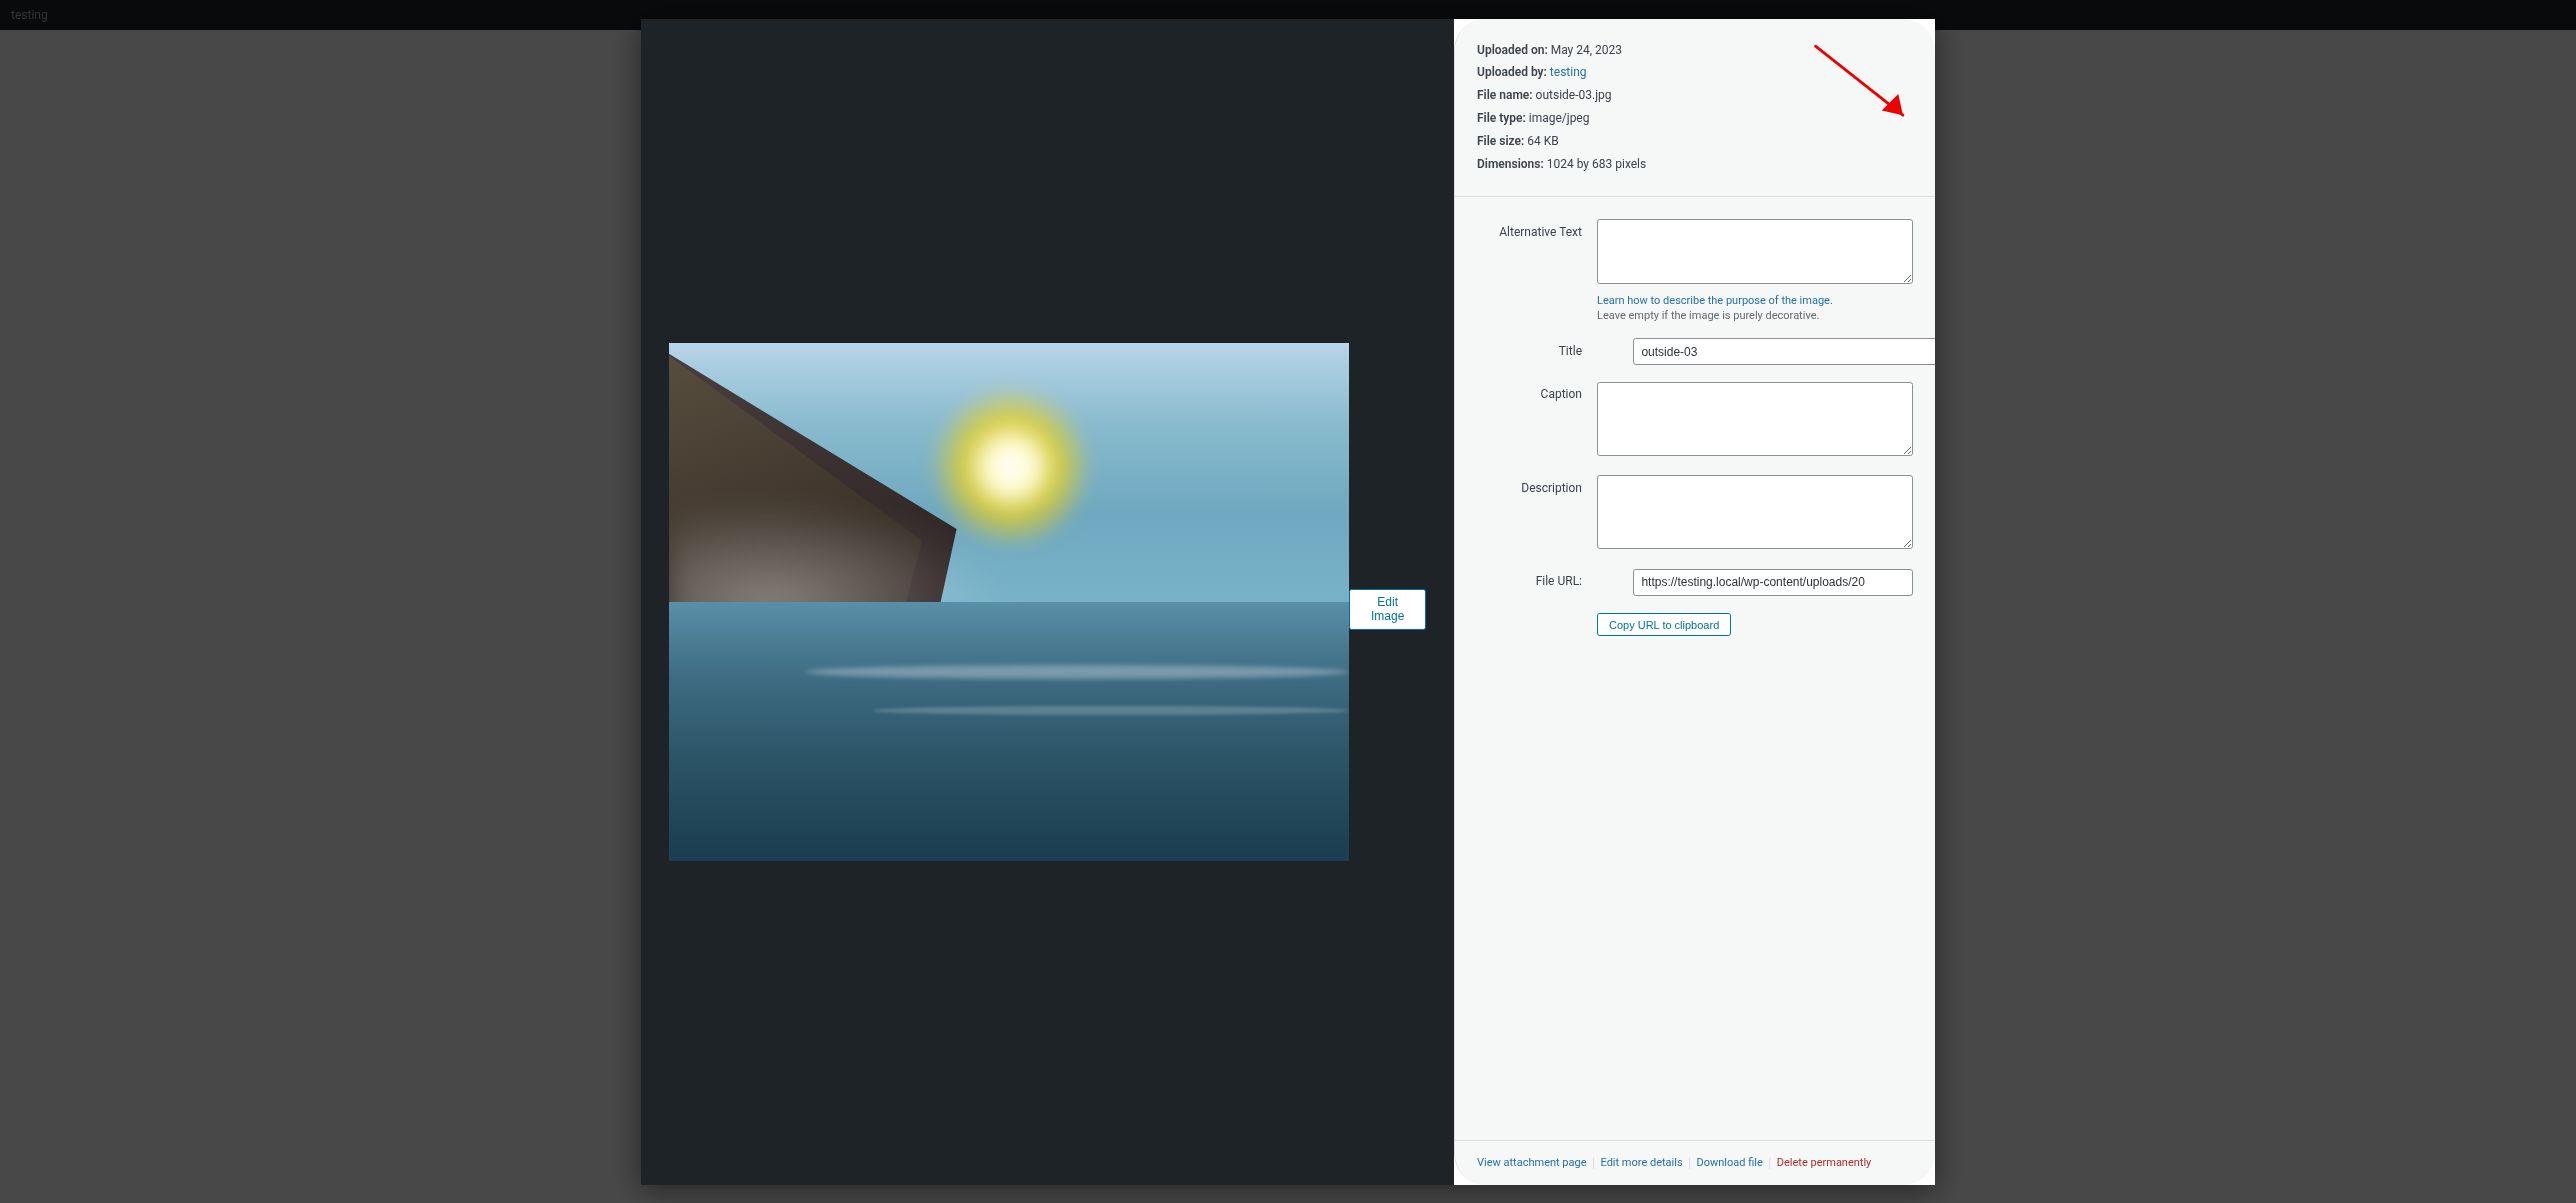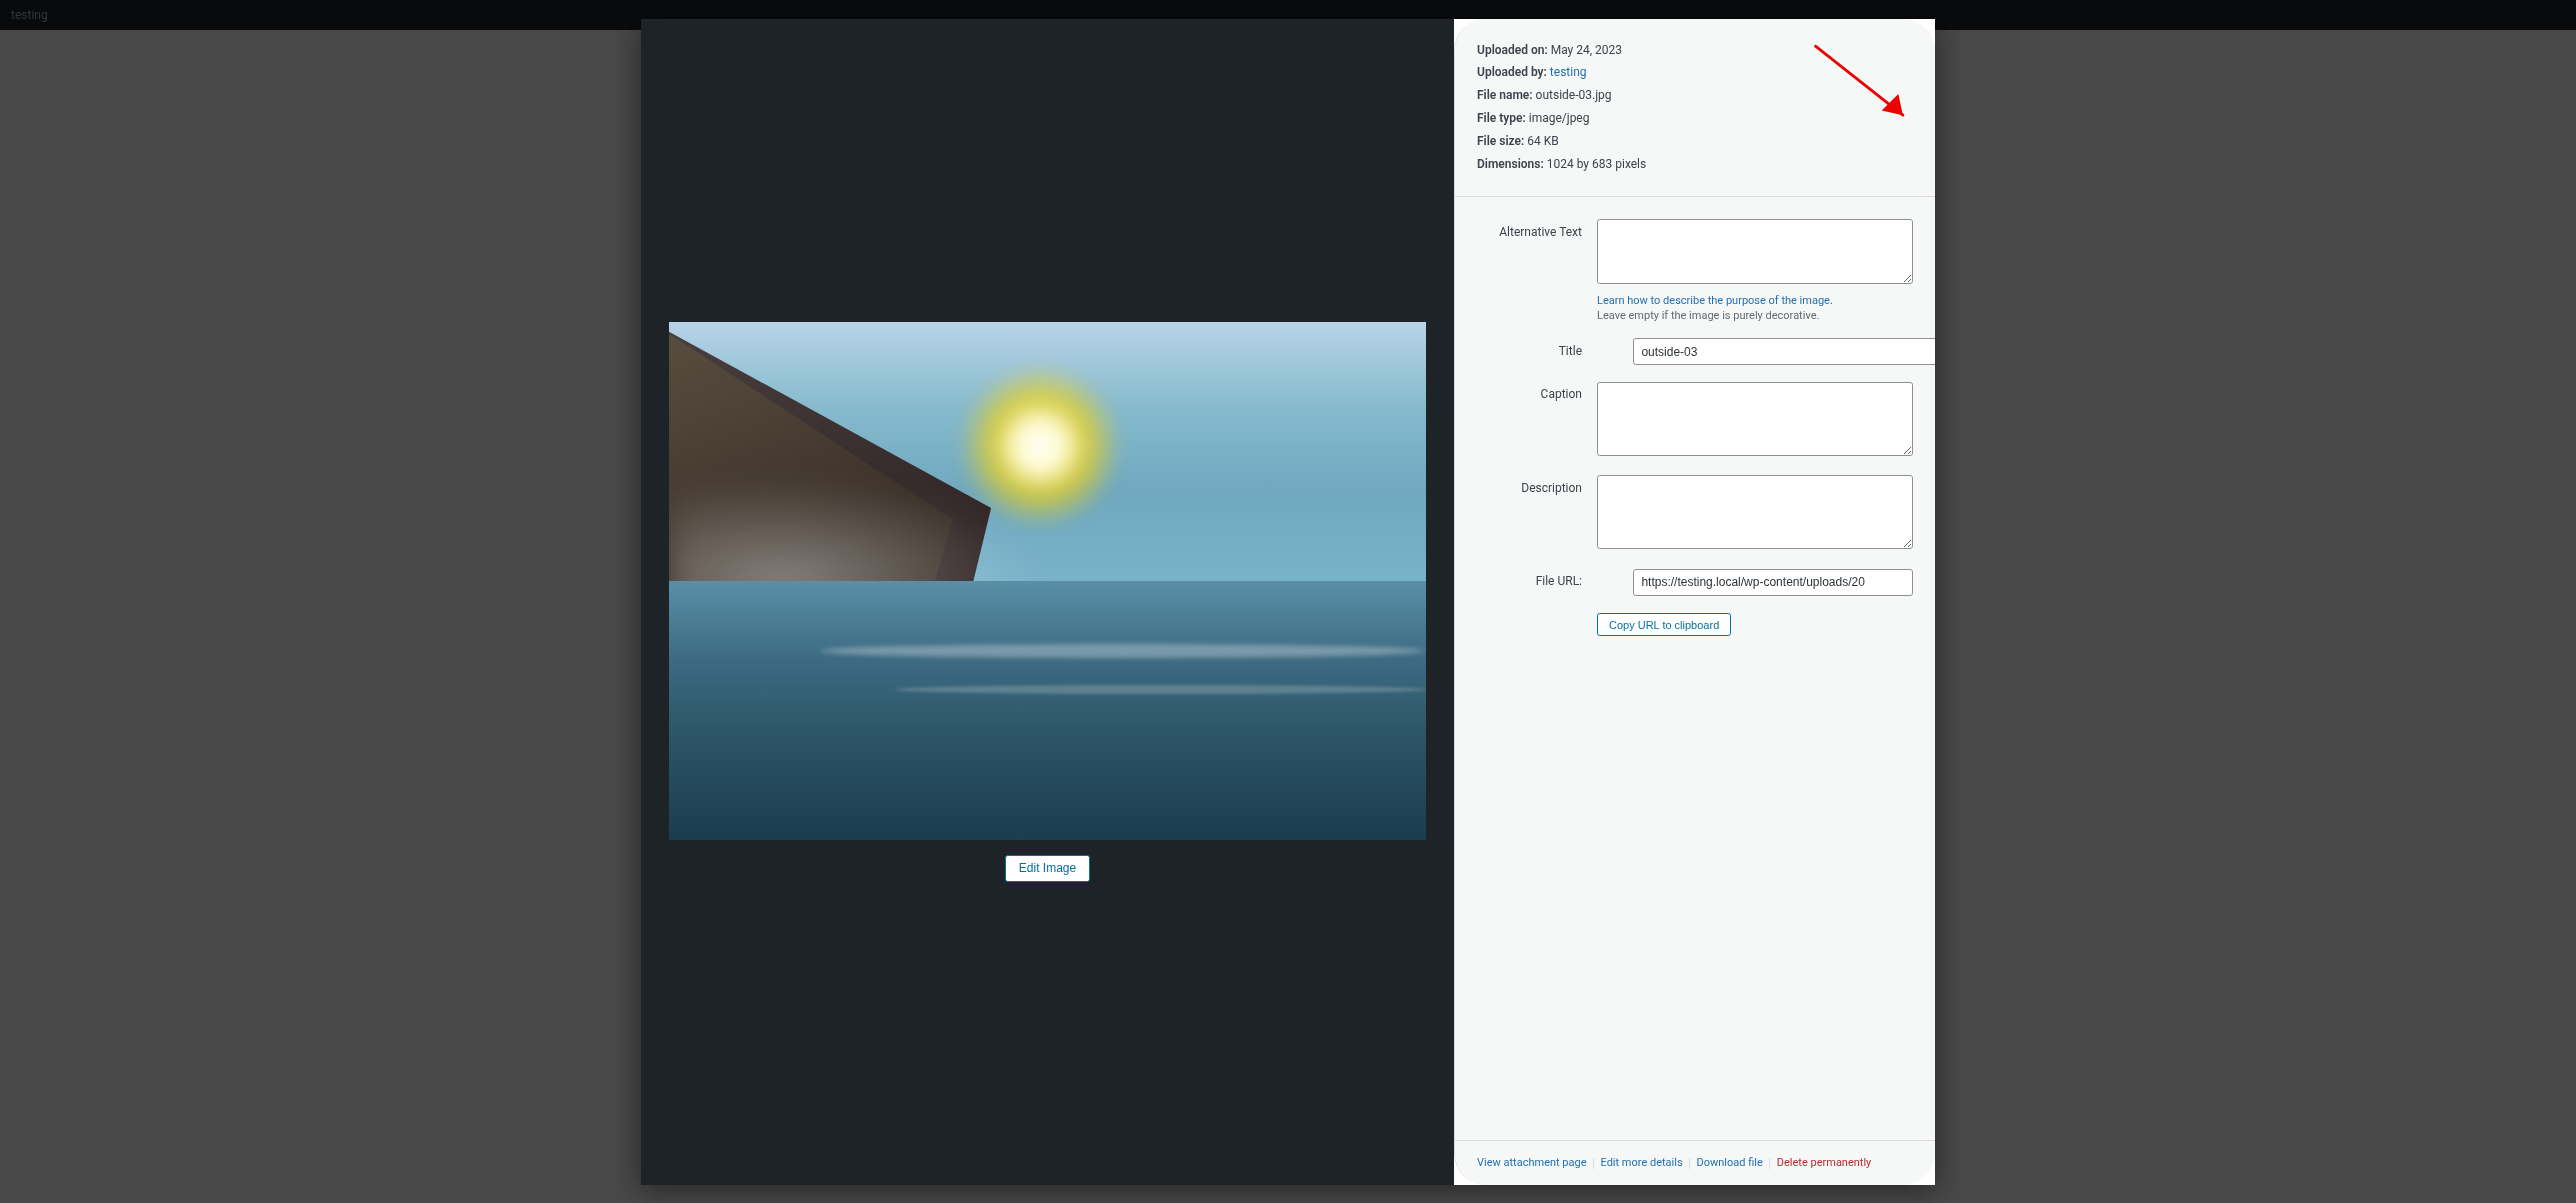--- a/index.html
+++ b/index.html
@@ -83,21 +83,20 @@
     .modal-body {
       display: flex;
       flex: 1;
       overflow: hidden;
     }
 
     .image-panel {
       flex: 1;
       background: #1d2327;
       display: flex;
-      flex-direction: column;
       align-items: center;
       justify-content: center;
       padding: 28px;
       position: relative;
     }
 
     
     .coastal-scene {
       width: 100%;
       height: 518px;

